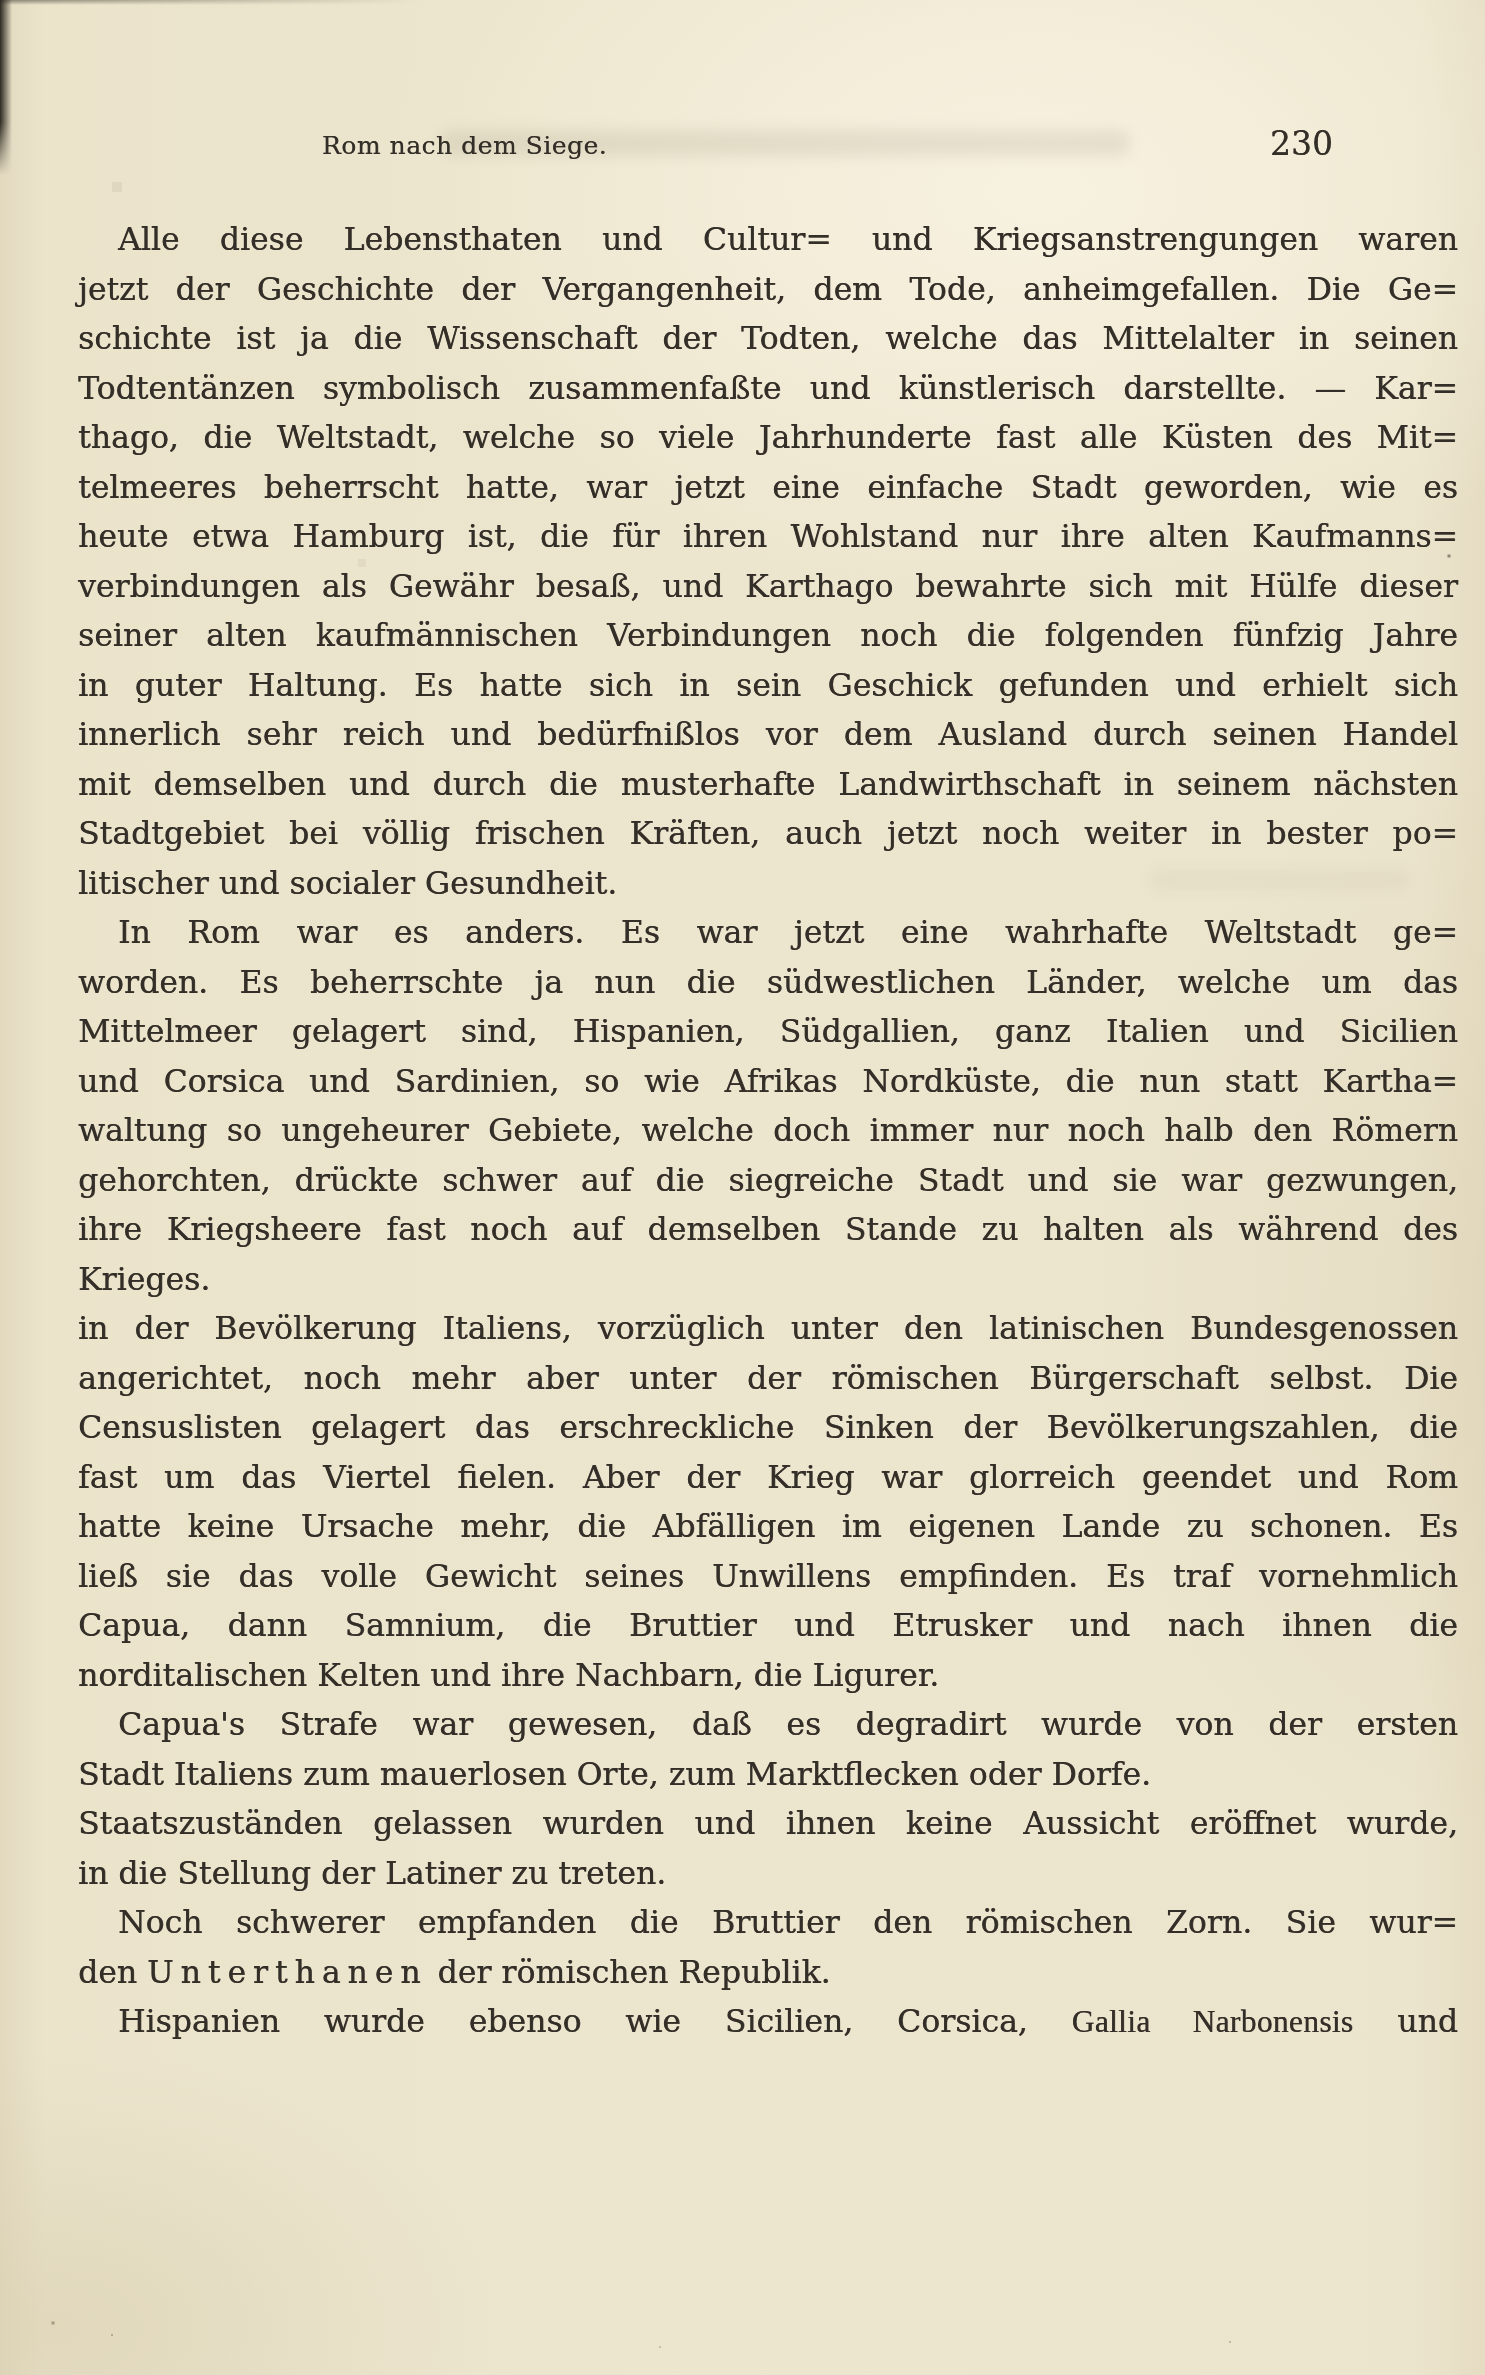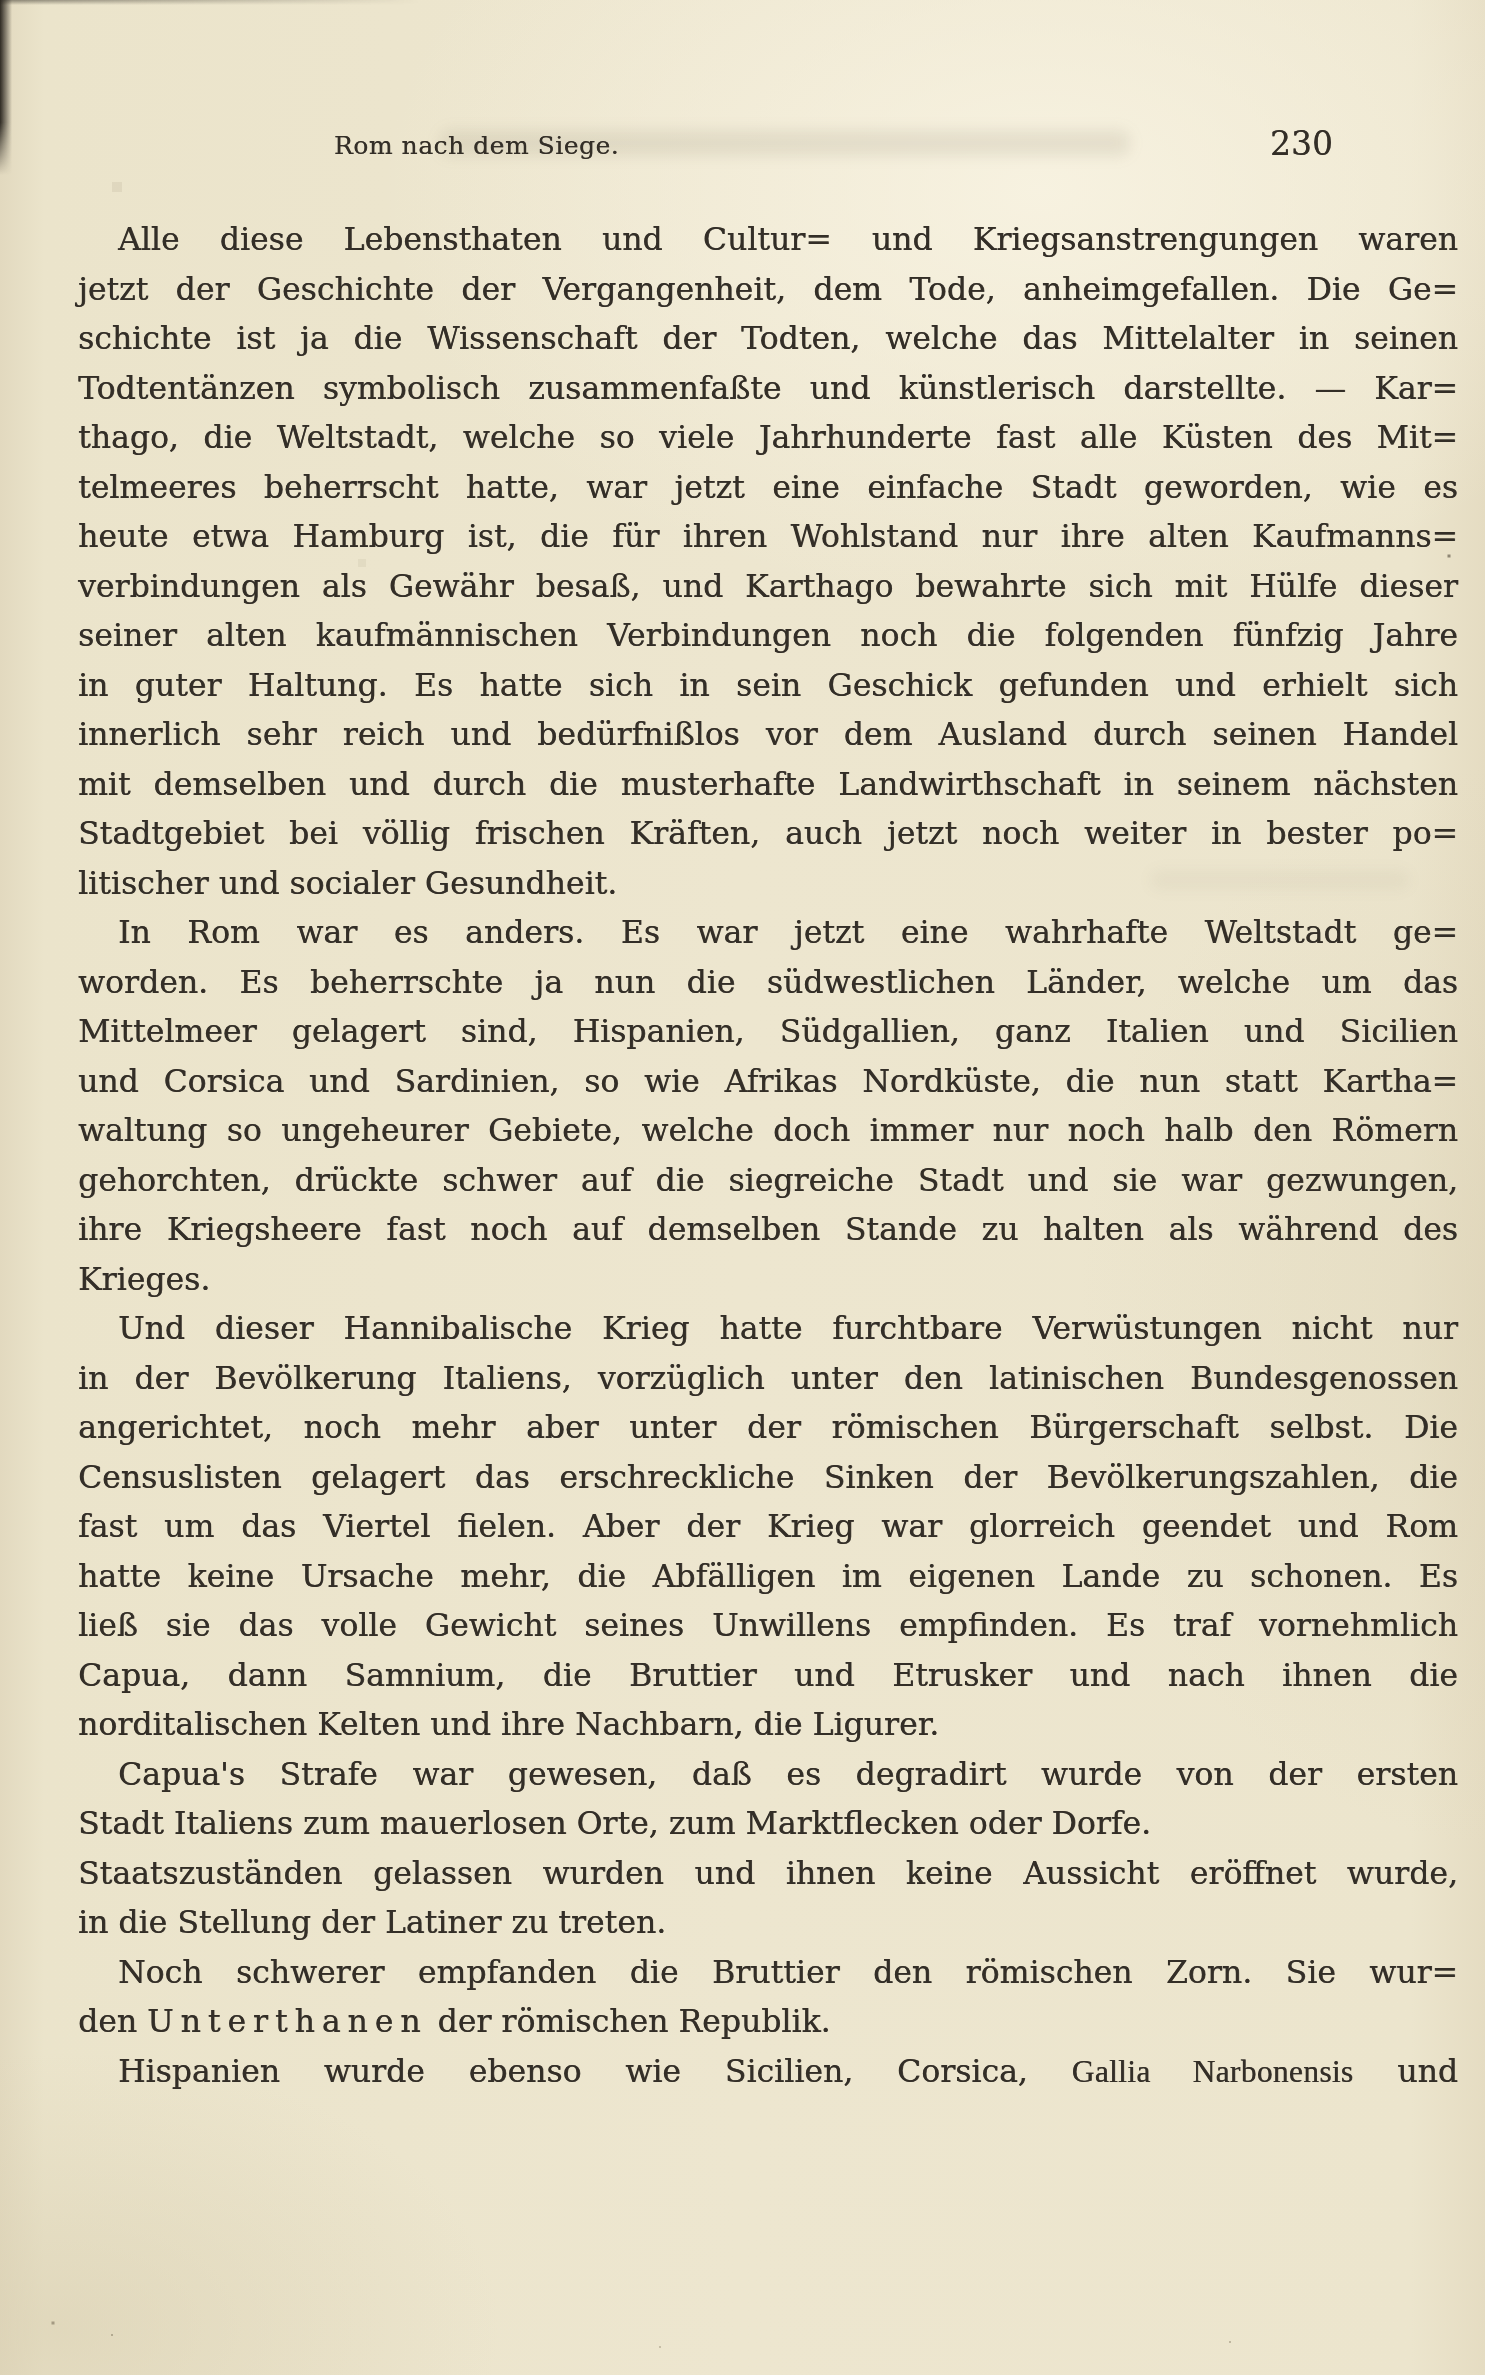--- a/index.html
+++ b/index.html
@@ -35,21 +35,21 @@
     box-shadow:
       117px 187px 0 5px rgba(120,108,80,.10),
       362px 563px 0 4px rgba(120,108,80,.08),
       1449px 556px 0 1.5px rgba(70,62,48,.55),
       53px  2323px 0 1.5px rgba(90,80,60,.45),
       112px 2335px 0 1px  rgba(90,80,60,.35),
       1230px 2342px 0 1px rgba(110,98,74,.35),
       660px 2347px 0 1px  rgba(110,98,74,.30);
   }
 
-  .running-head{position:absolute;left:334px;top:131px;font-size:25px;letter-spacing:.02em;
+  .running-head{position:absolute;left:322px;top:131px;font-size:25px;letter-spacing:.02em;
     text-shadow:.3px 0 0 rgba(51,46,39,.75);}
   .page-number{position:absolute;left:1270px;top:124px;font-size:33px;
     text-shadow:.3px 0 0 rgba(51,46,39,.75);}
 
   .page-text{
     position:absolute;left:78px;top:215px;width:1380px;
     font-size:31.5px;line-height:49.5px;
     text-shadow:.4px 0 0 rgba(47,43,37,.8);
   }
   .para{margin:0;}
@@ -93,21 +93,20 @@
         <div class="line just indent">In Rom war es anders.  Es war jetzt eine wahrhafte Weltstadt ge=</div>
         <div class="line just">worden.  Es beherrschte ja nun die südwestlichen Länder, welche um das</div>
         <div class="line just">Mittelmeer gelagert sind, Hispanien, Südgallien, ganz Italien und Sicilien</div>
         <div class="line just">und Corsica und Sardinien, so wie Afrikas Nordküste, die nun statt Kartha=</div>
         <div class="line just">waltung so ungeheurer Gebiete, welche doch immer nur noch halb den Römern</div>
         <div class="line just">gehorchten, drückte schwer auf die siegreiche Stadt und sie war gezwungen,</div>
         <div class="line just">ihre Kriegsheere fast noch auf demselben Stande zu halten als während des</div>
         <div class="line">Krieges.</div>
       </div>
       <div class="para">
-        <div class="line just indent">Und dieser Hannibalische Krieg hatte furchtbare Verwüstungen nicht nur</div>
         <div class="line just">in der Bevölkerung Italiens, vorzüglich unter den latinischen Bundesgenossen</div>
         <div class="line just">angerichtet, noch mehr aber unter der römischen Bürgerschaft selbst.  Die</div>
         <div class="line just">Censuslisten gelagert das erschreckliche Sinken der Bevölkerungszahlen, die</div>
         <div class="line just">fast um das Viertel fielen.  Aber der Krieg war glorreich geendet und Rom</div>
         <div class="line just">hatte keine Ursache mehr, die Abfälligen im eigenen Lande zu schonen.  Es</div>
         <div class="line just">ließ sie das volle Gewicht seines Unwillens empfinden.  Es traf vornehmlich</div>
         <div class="line just">Capua, dann Samnium, die Bruttier und Etrusker und nach ihnen die</div>
         <div class="line">norditalischen Kelten und ihre Nachbarn, die Ligurer.</div>
       </div>
       <div class="para">

